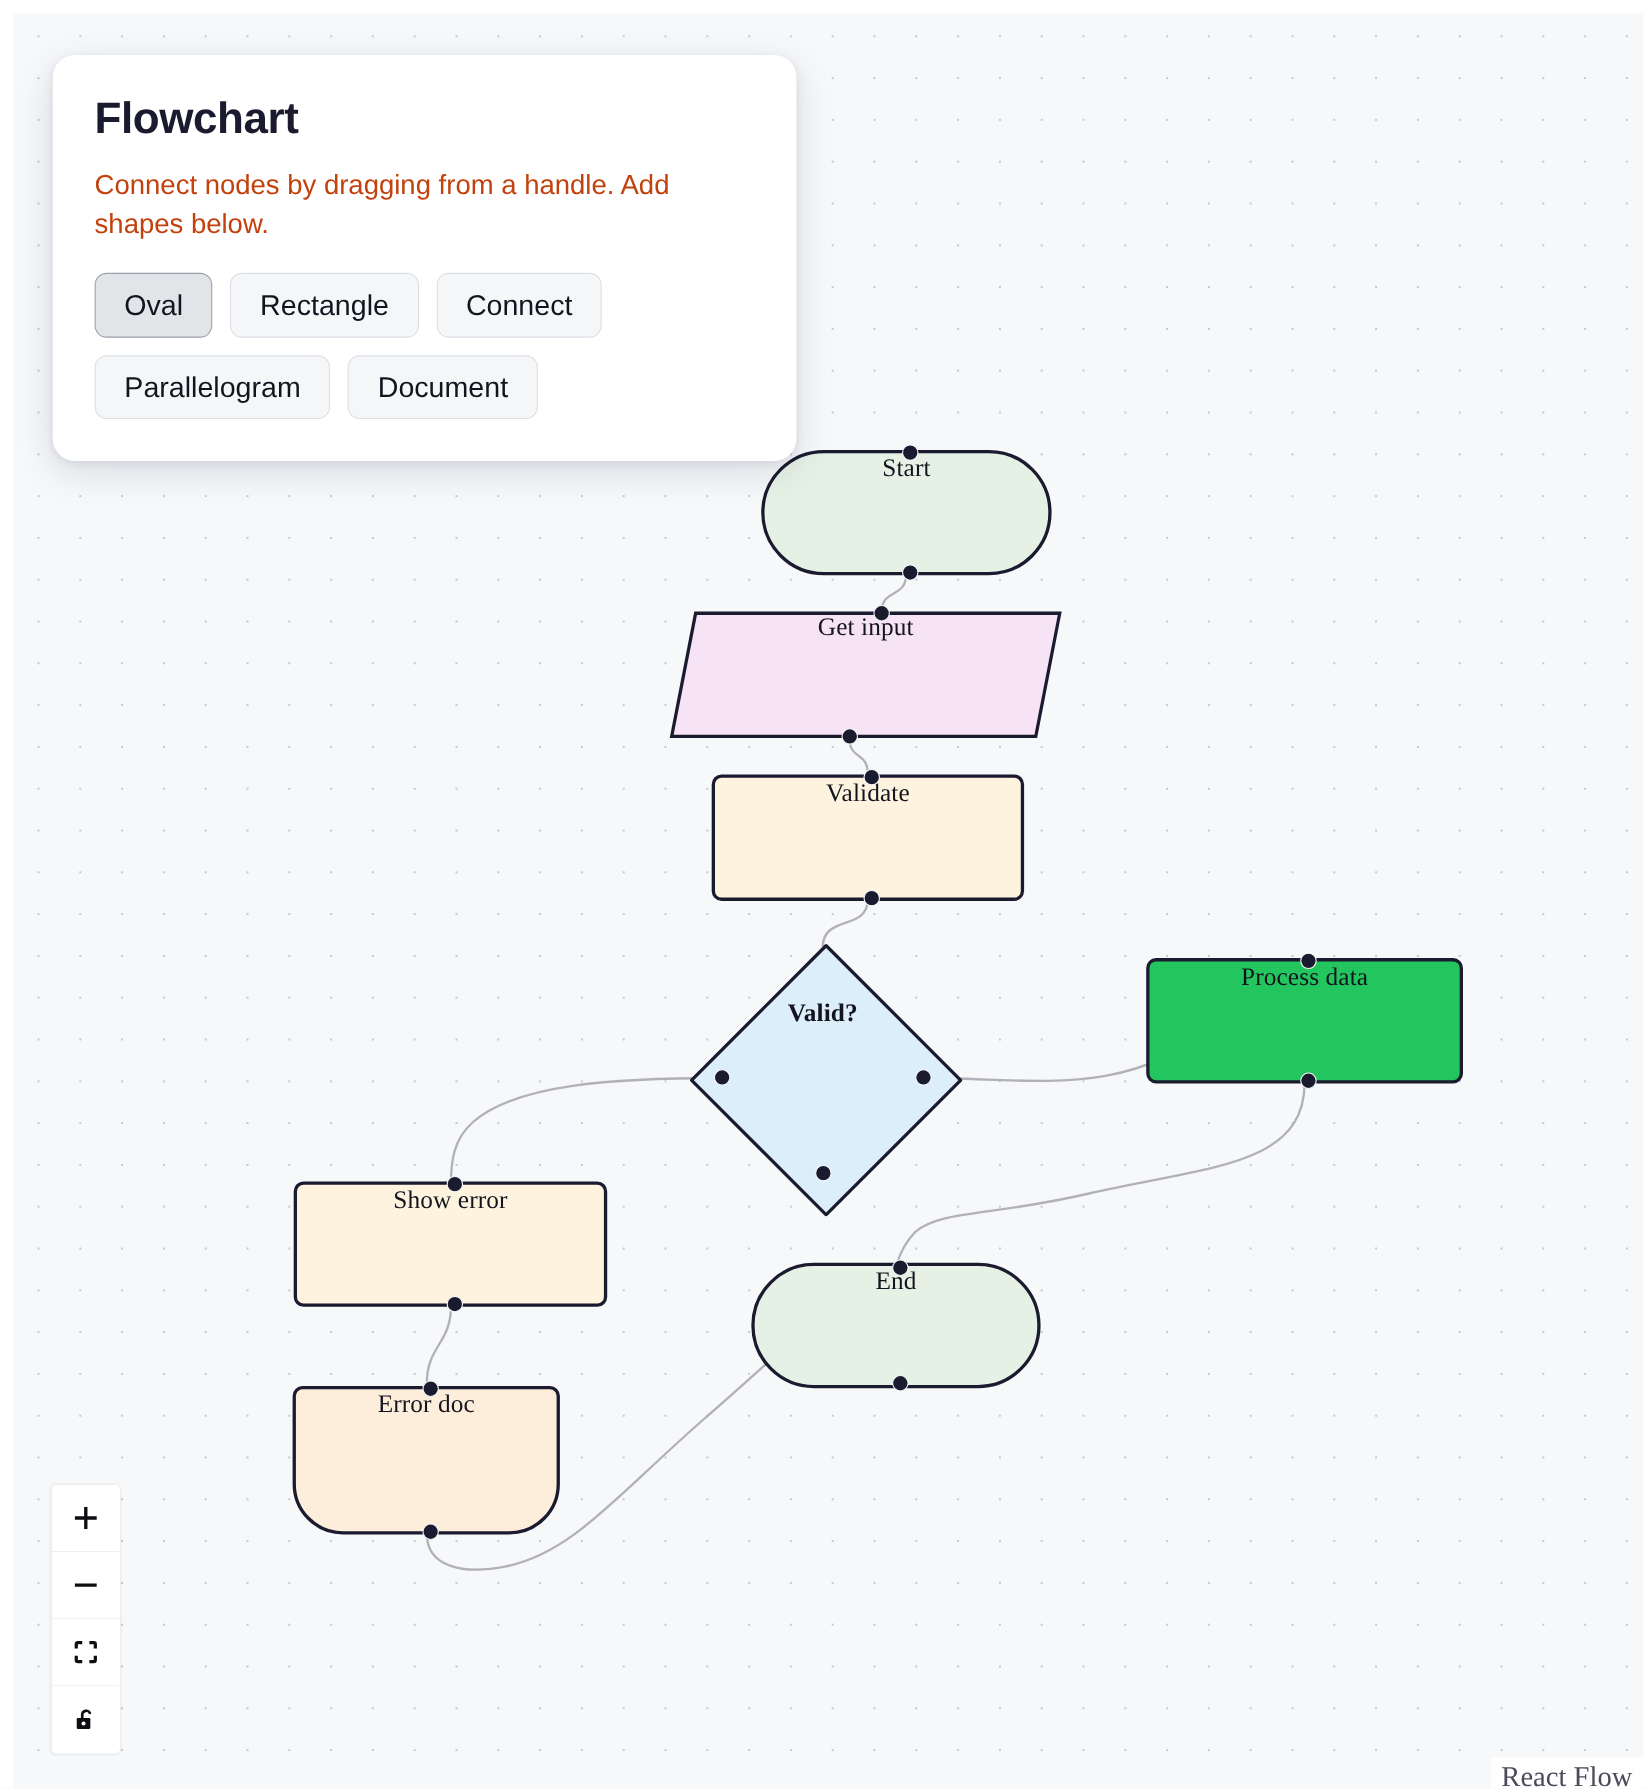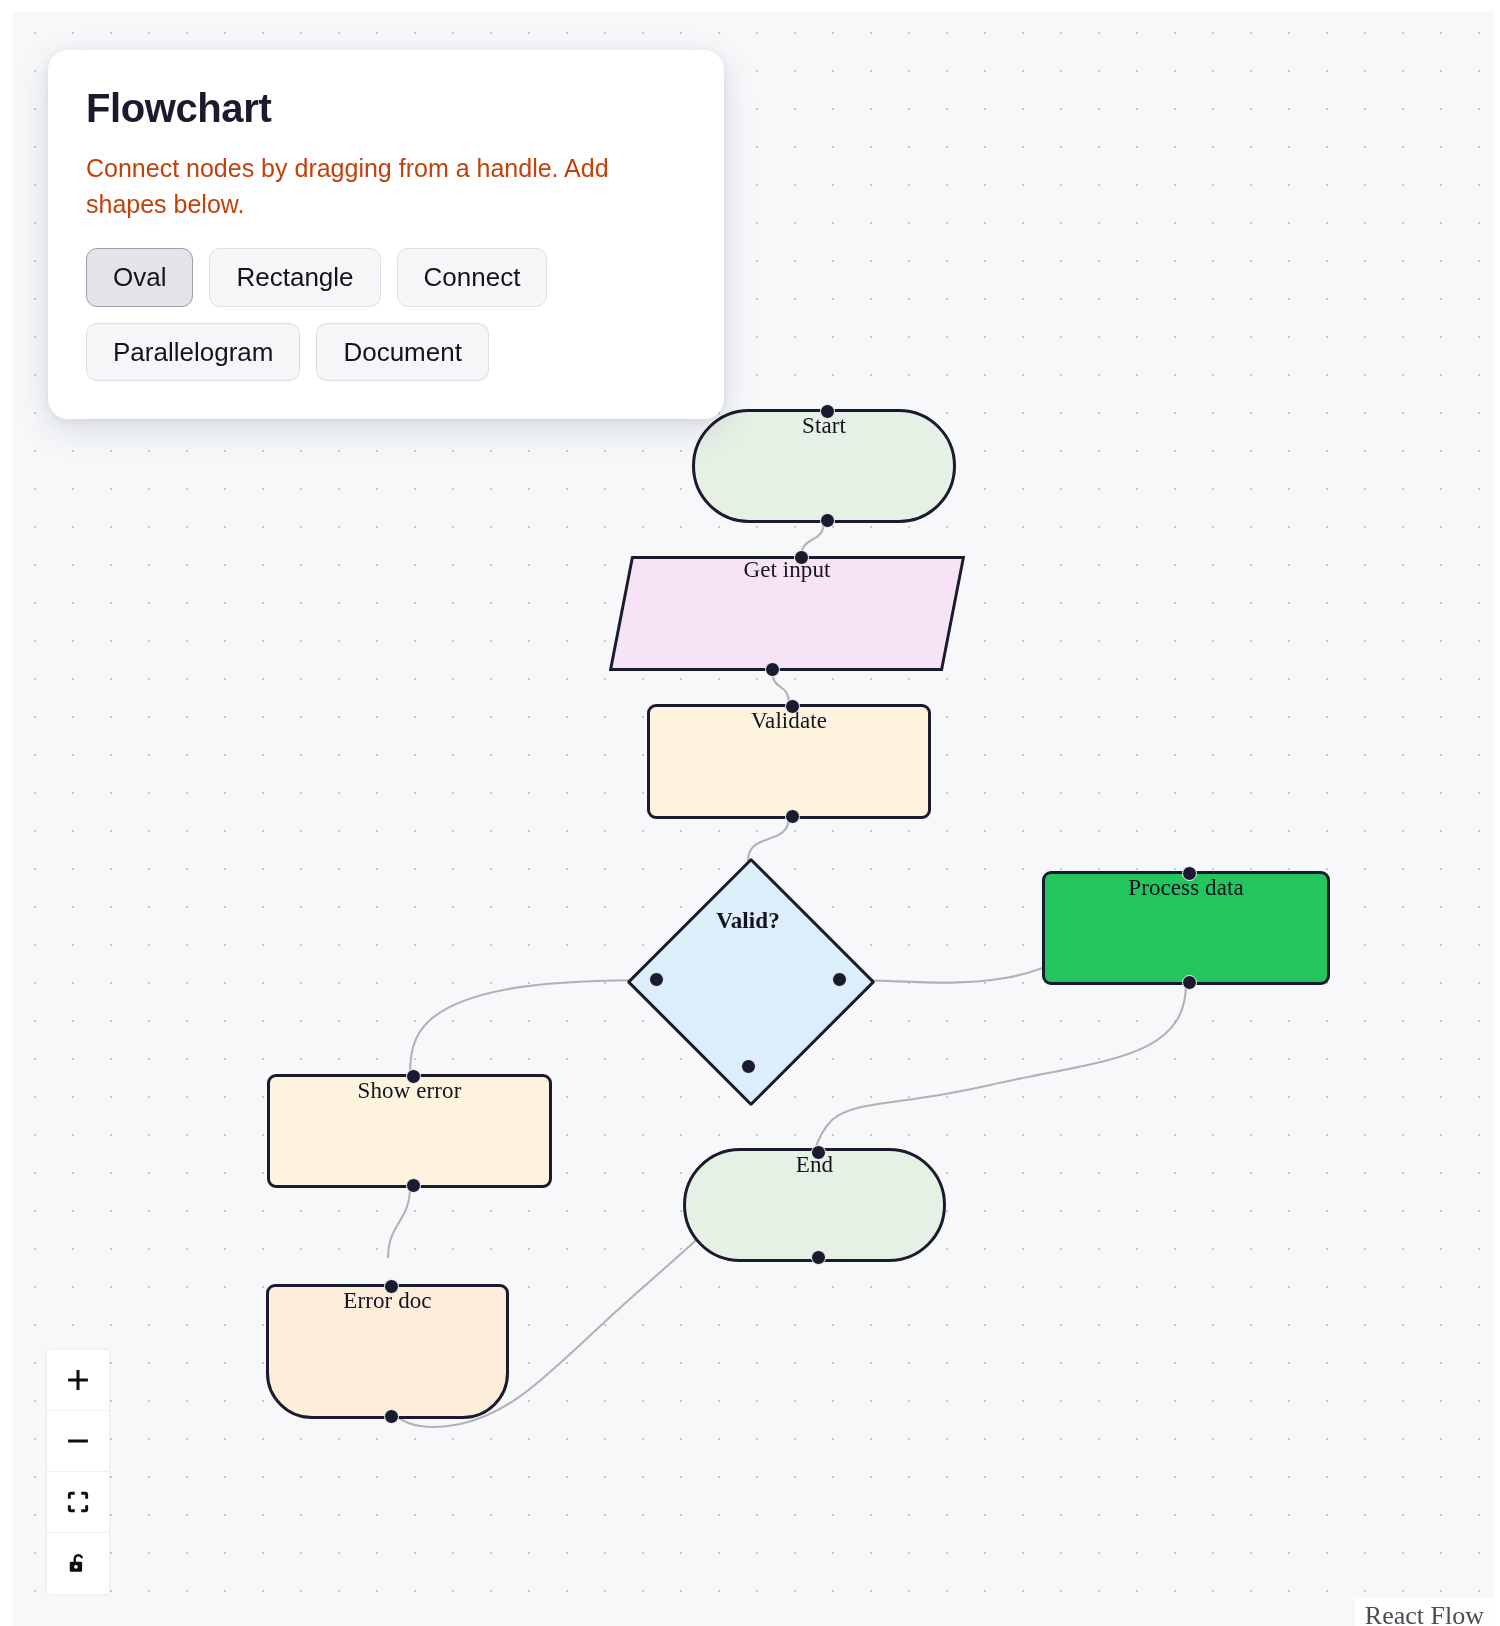--- a/index.html
+++ b/index.html
@@ -82,21 +82,20 @@
     border: 3.4px solid #1b1b2f;
     border-radius: 999px;
   }
   .n-rect {
     border: 3.4px solid #1b1b2f;
     border-radius: 9px;
   }
   .n-doc {
     border: 3.4px solid #1b1b2f;
     border-radius: 9px 9px 46px 46px;
-    margin-top: 24px;
   }
 
   
   .n-diamond {
     background: none;
     border: none;
   }
   .n-diamond .diamond-face {
     position: absolute;
     left: 50%;

